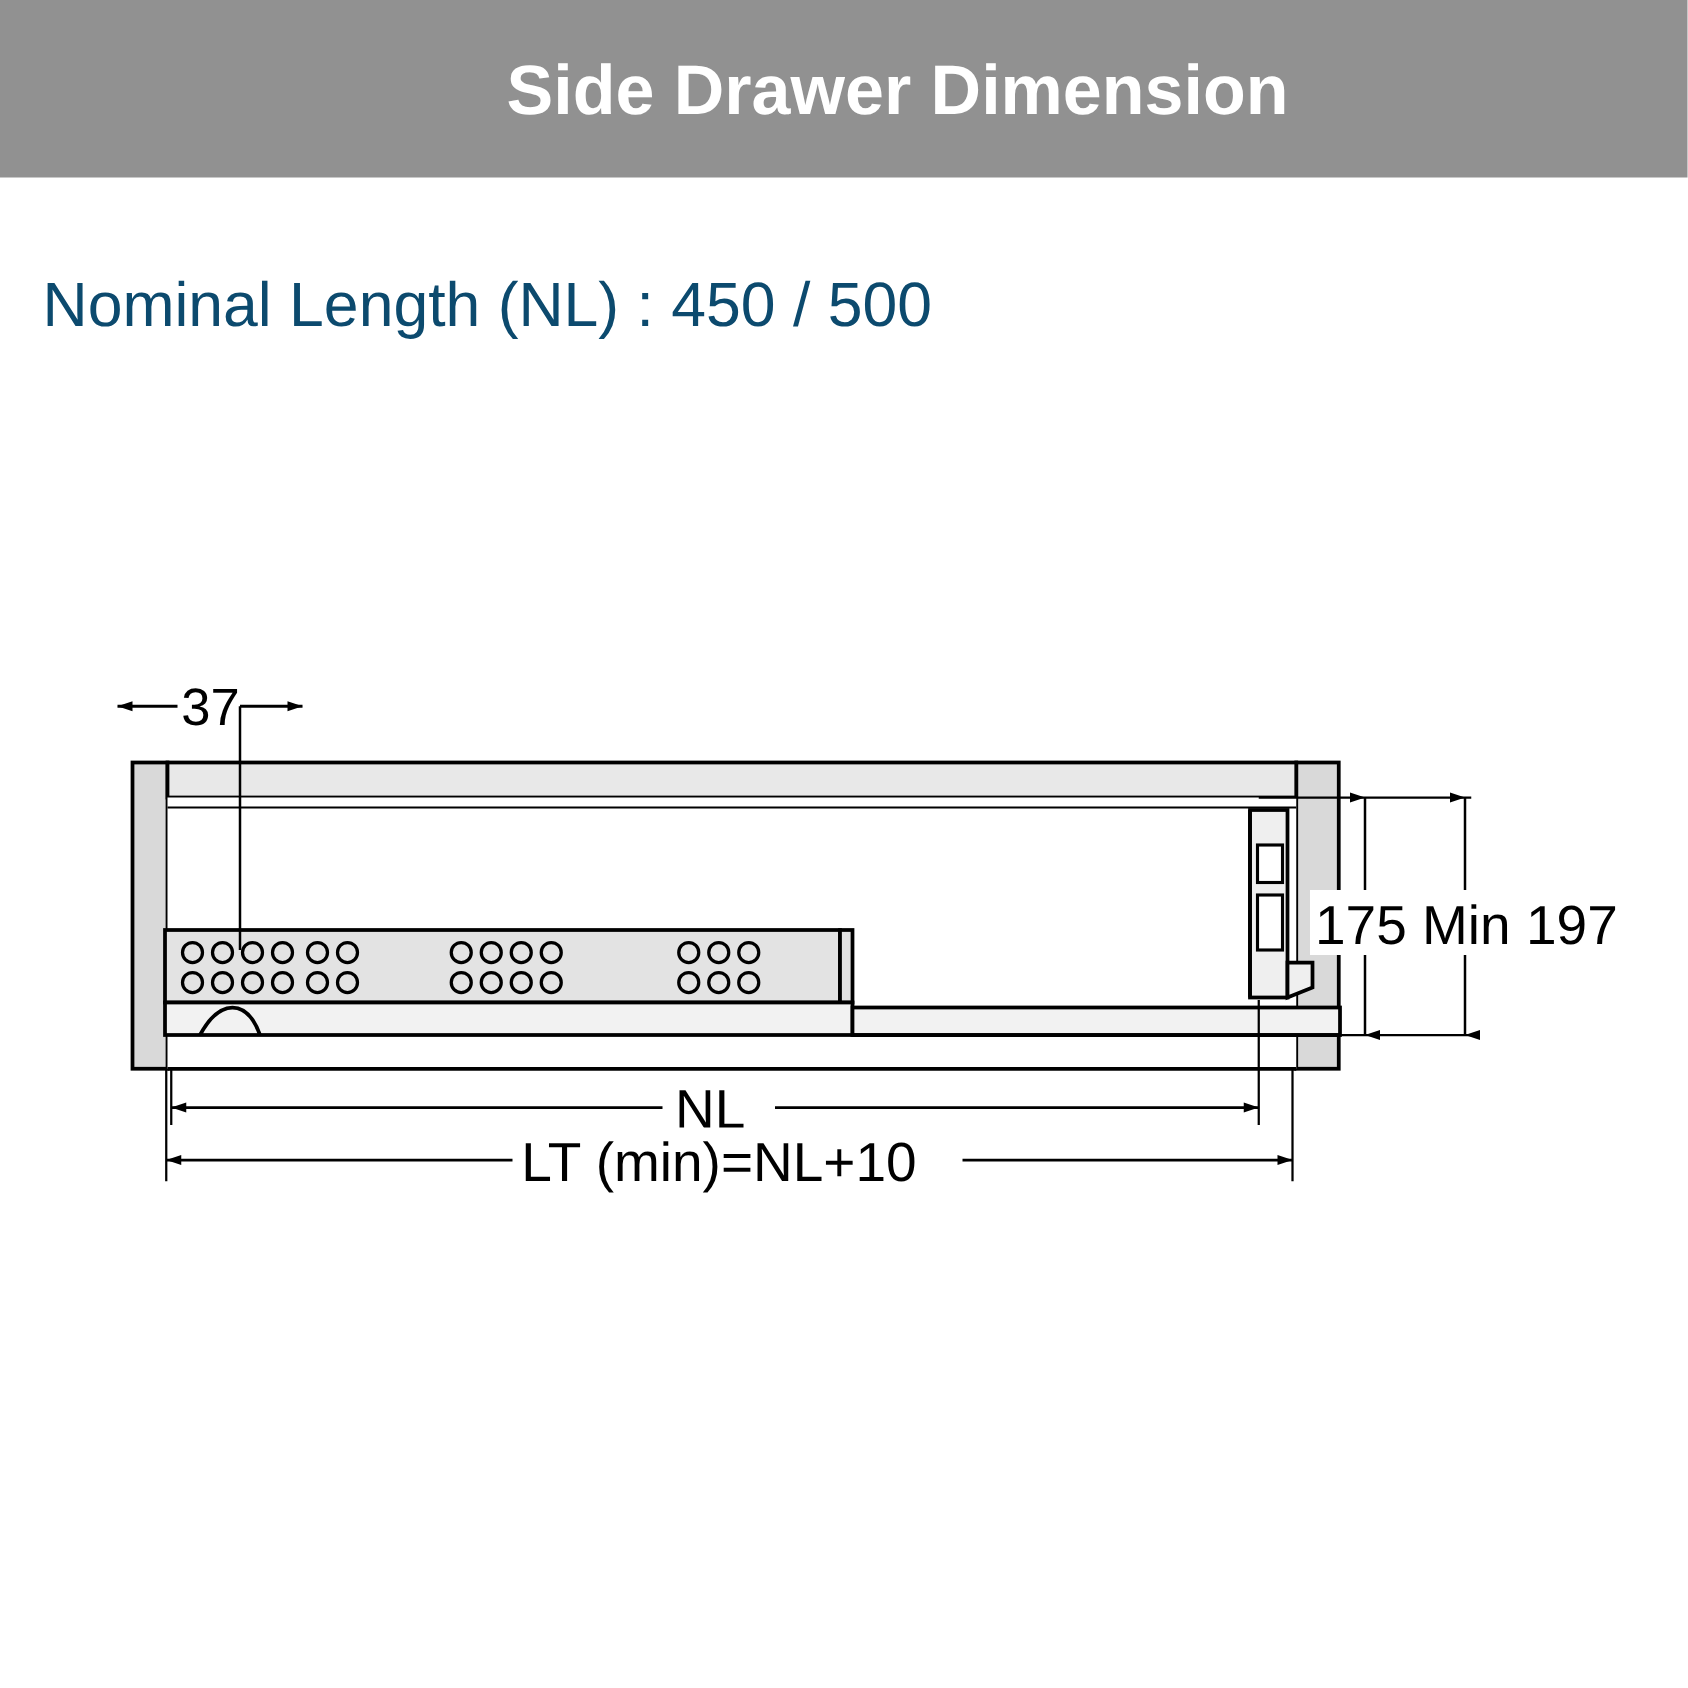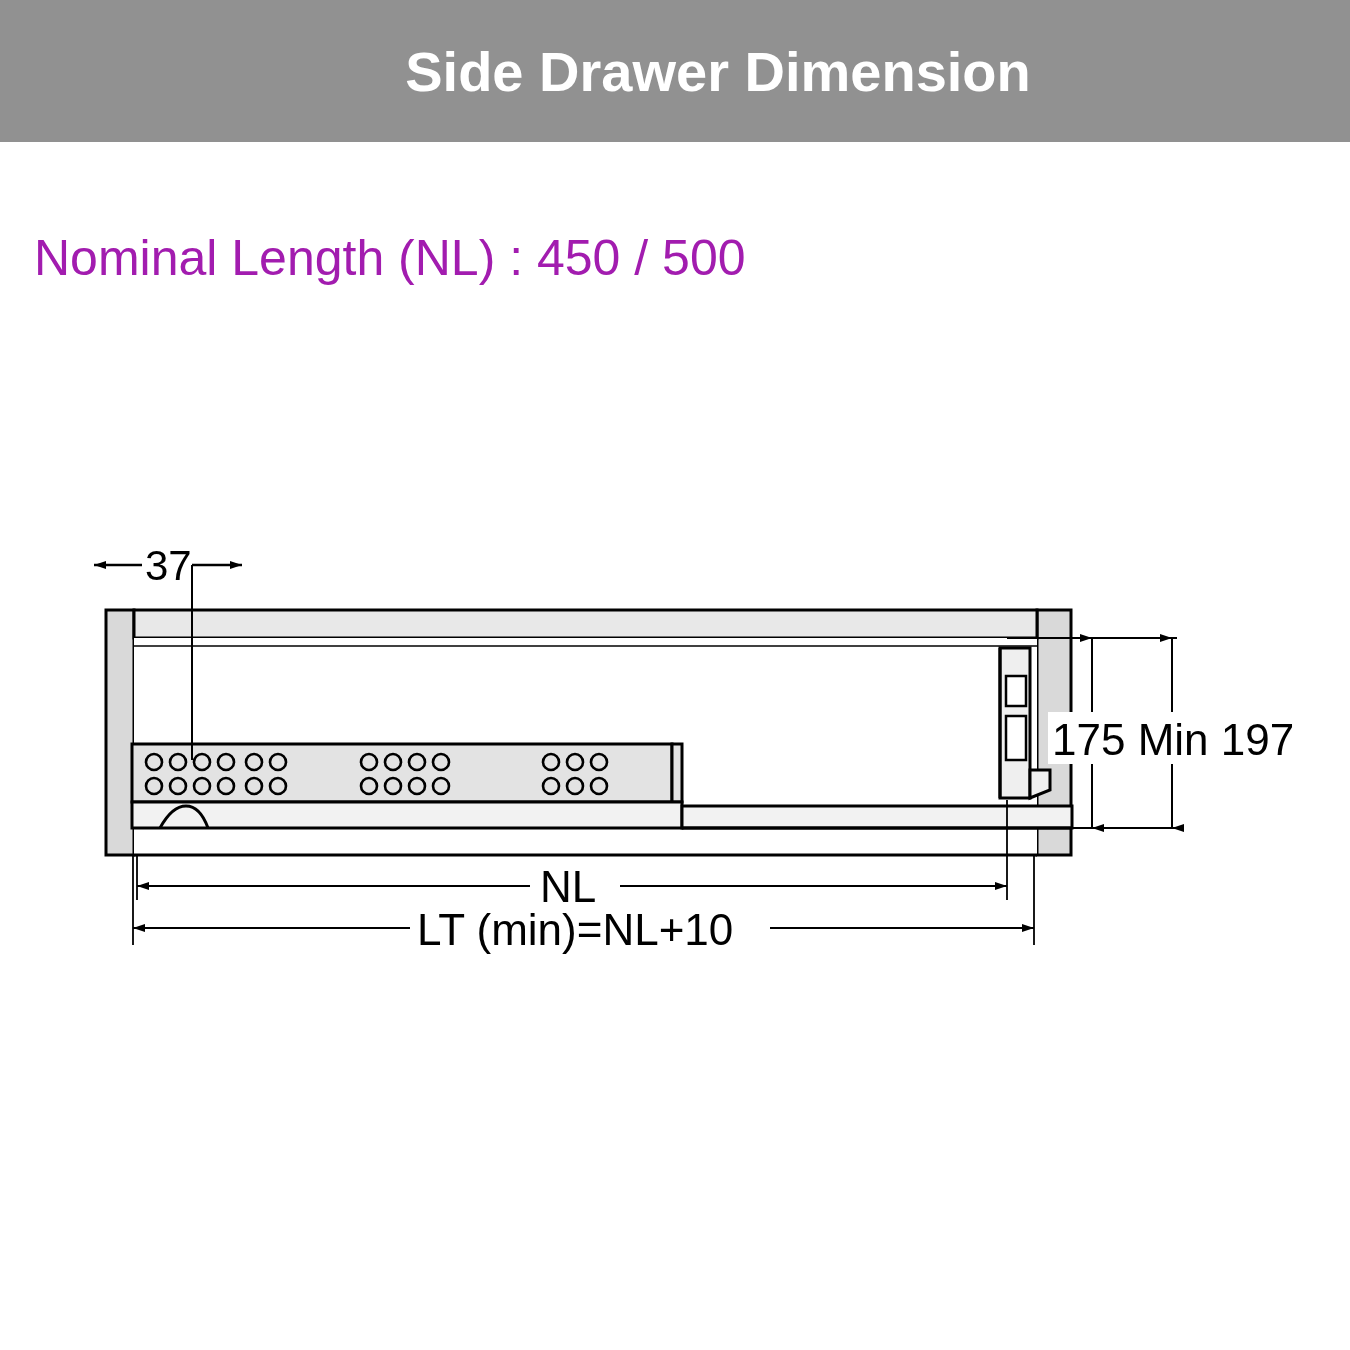--- a/index.html
+++ b/index.html
@@ -29,23 +29,23 @@
   .header-title {
     color: #ffffff;
     font-size: 56px;
     font-weight: bold;
     letter-spacing: 0px;
     font-family: "Liberation Sans", sans-serif;
   }
   .subtitle {
     position: absolute;
     left: 34px;
-    top: 229px;
+    top: 215px;
     font-size: 50px;
-    color: #a21caf;
+    color: #0c4a6e;
     font-family: "Liberation Sans", sans-serif;
     white-space: nowrap;
   }
   .drawing-wrap {
     position: absolute;
     left: 0;
     top: 0;
     width: 1350px;
     height: 1350px;
     padding-left: 32px;

